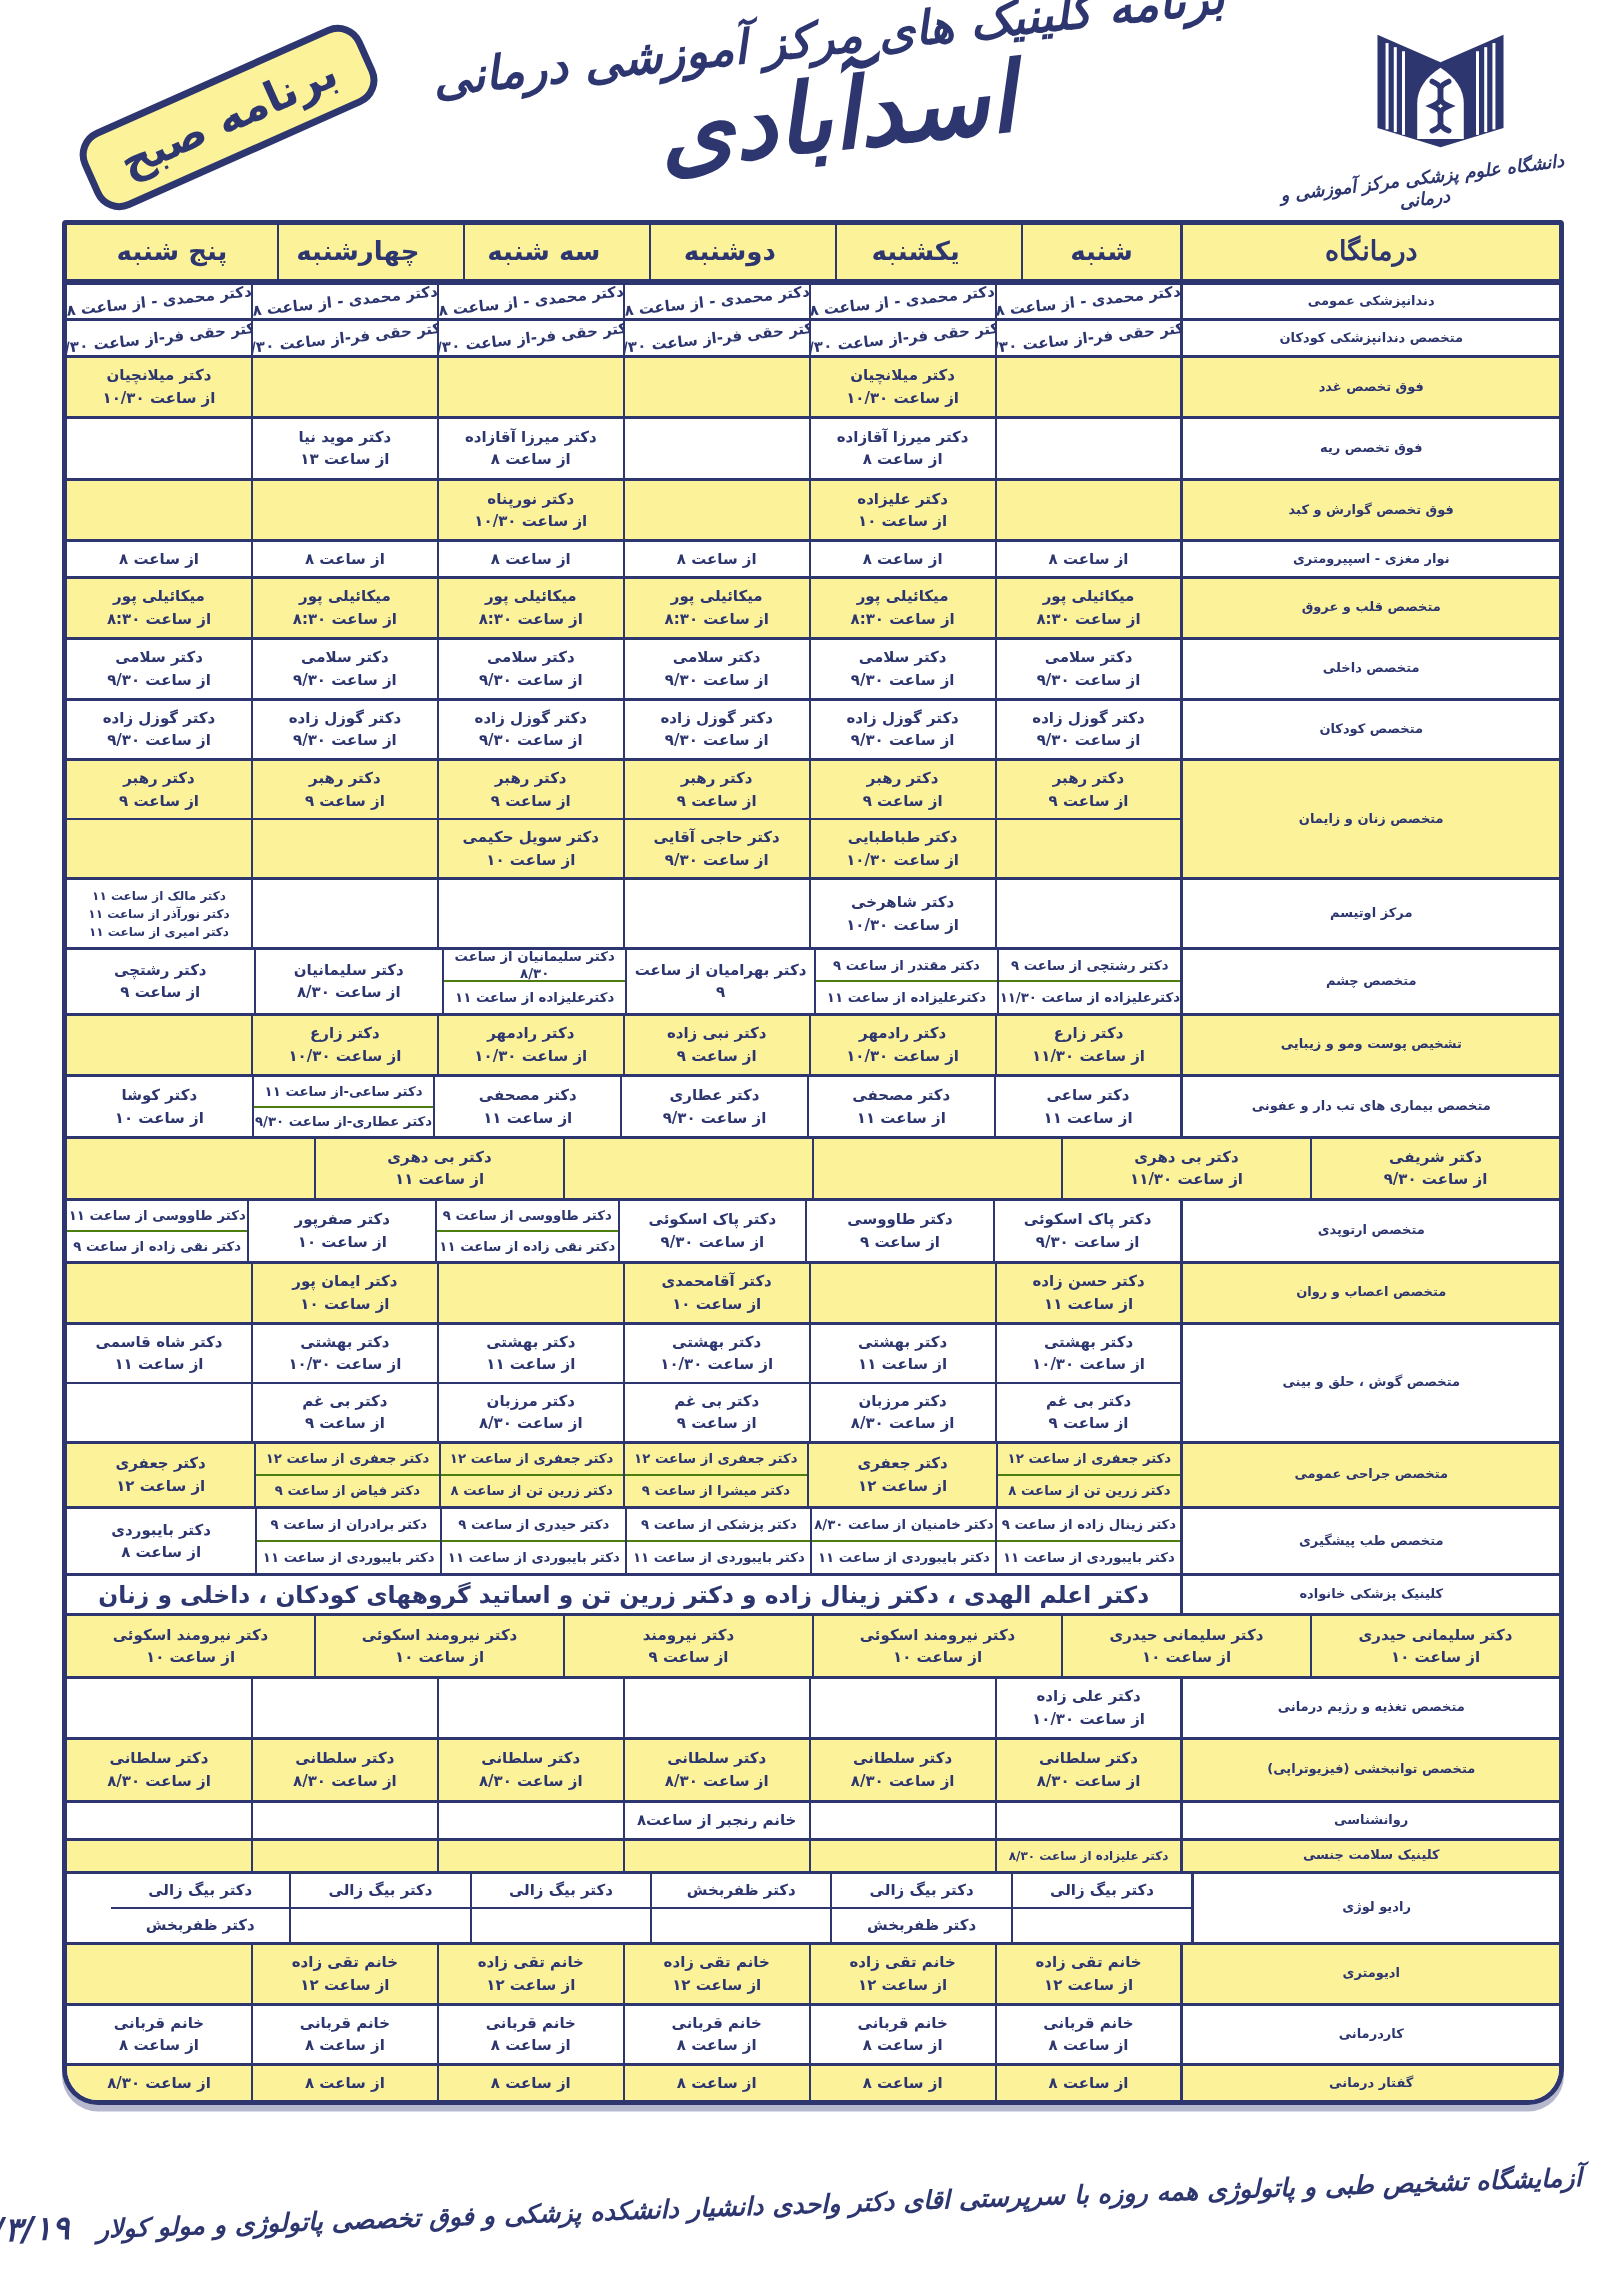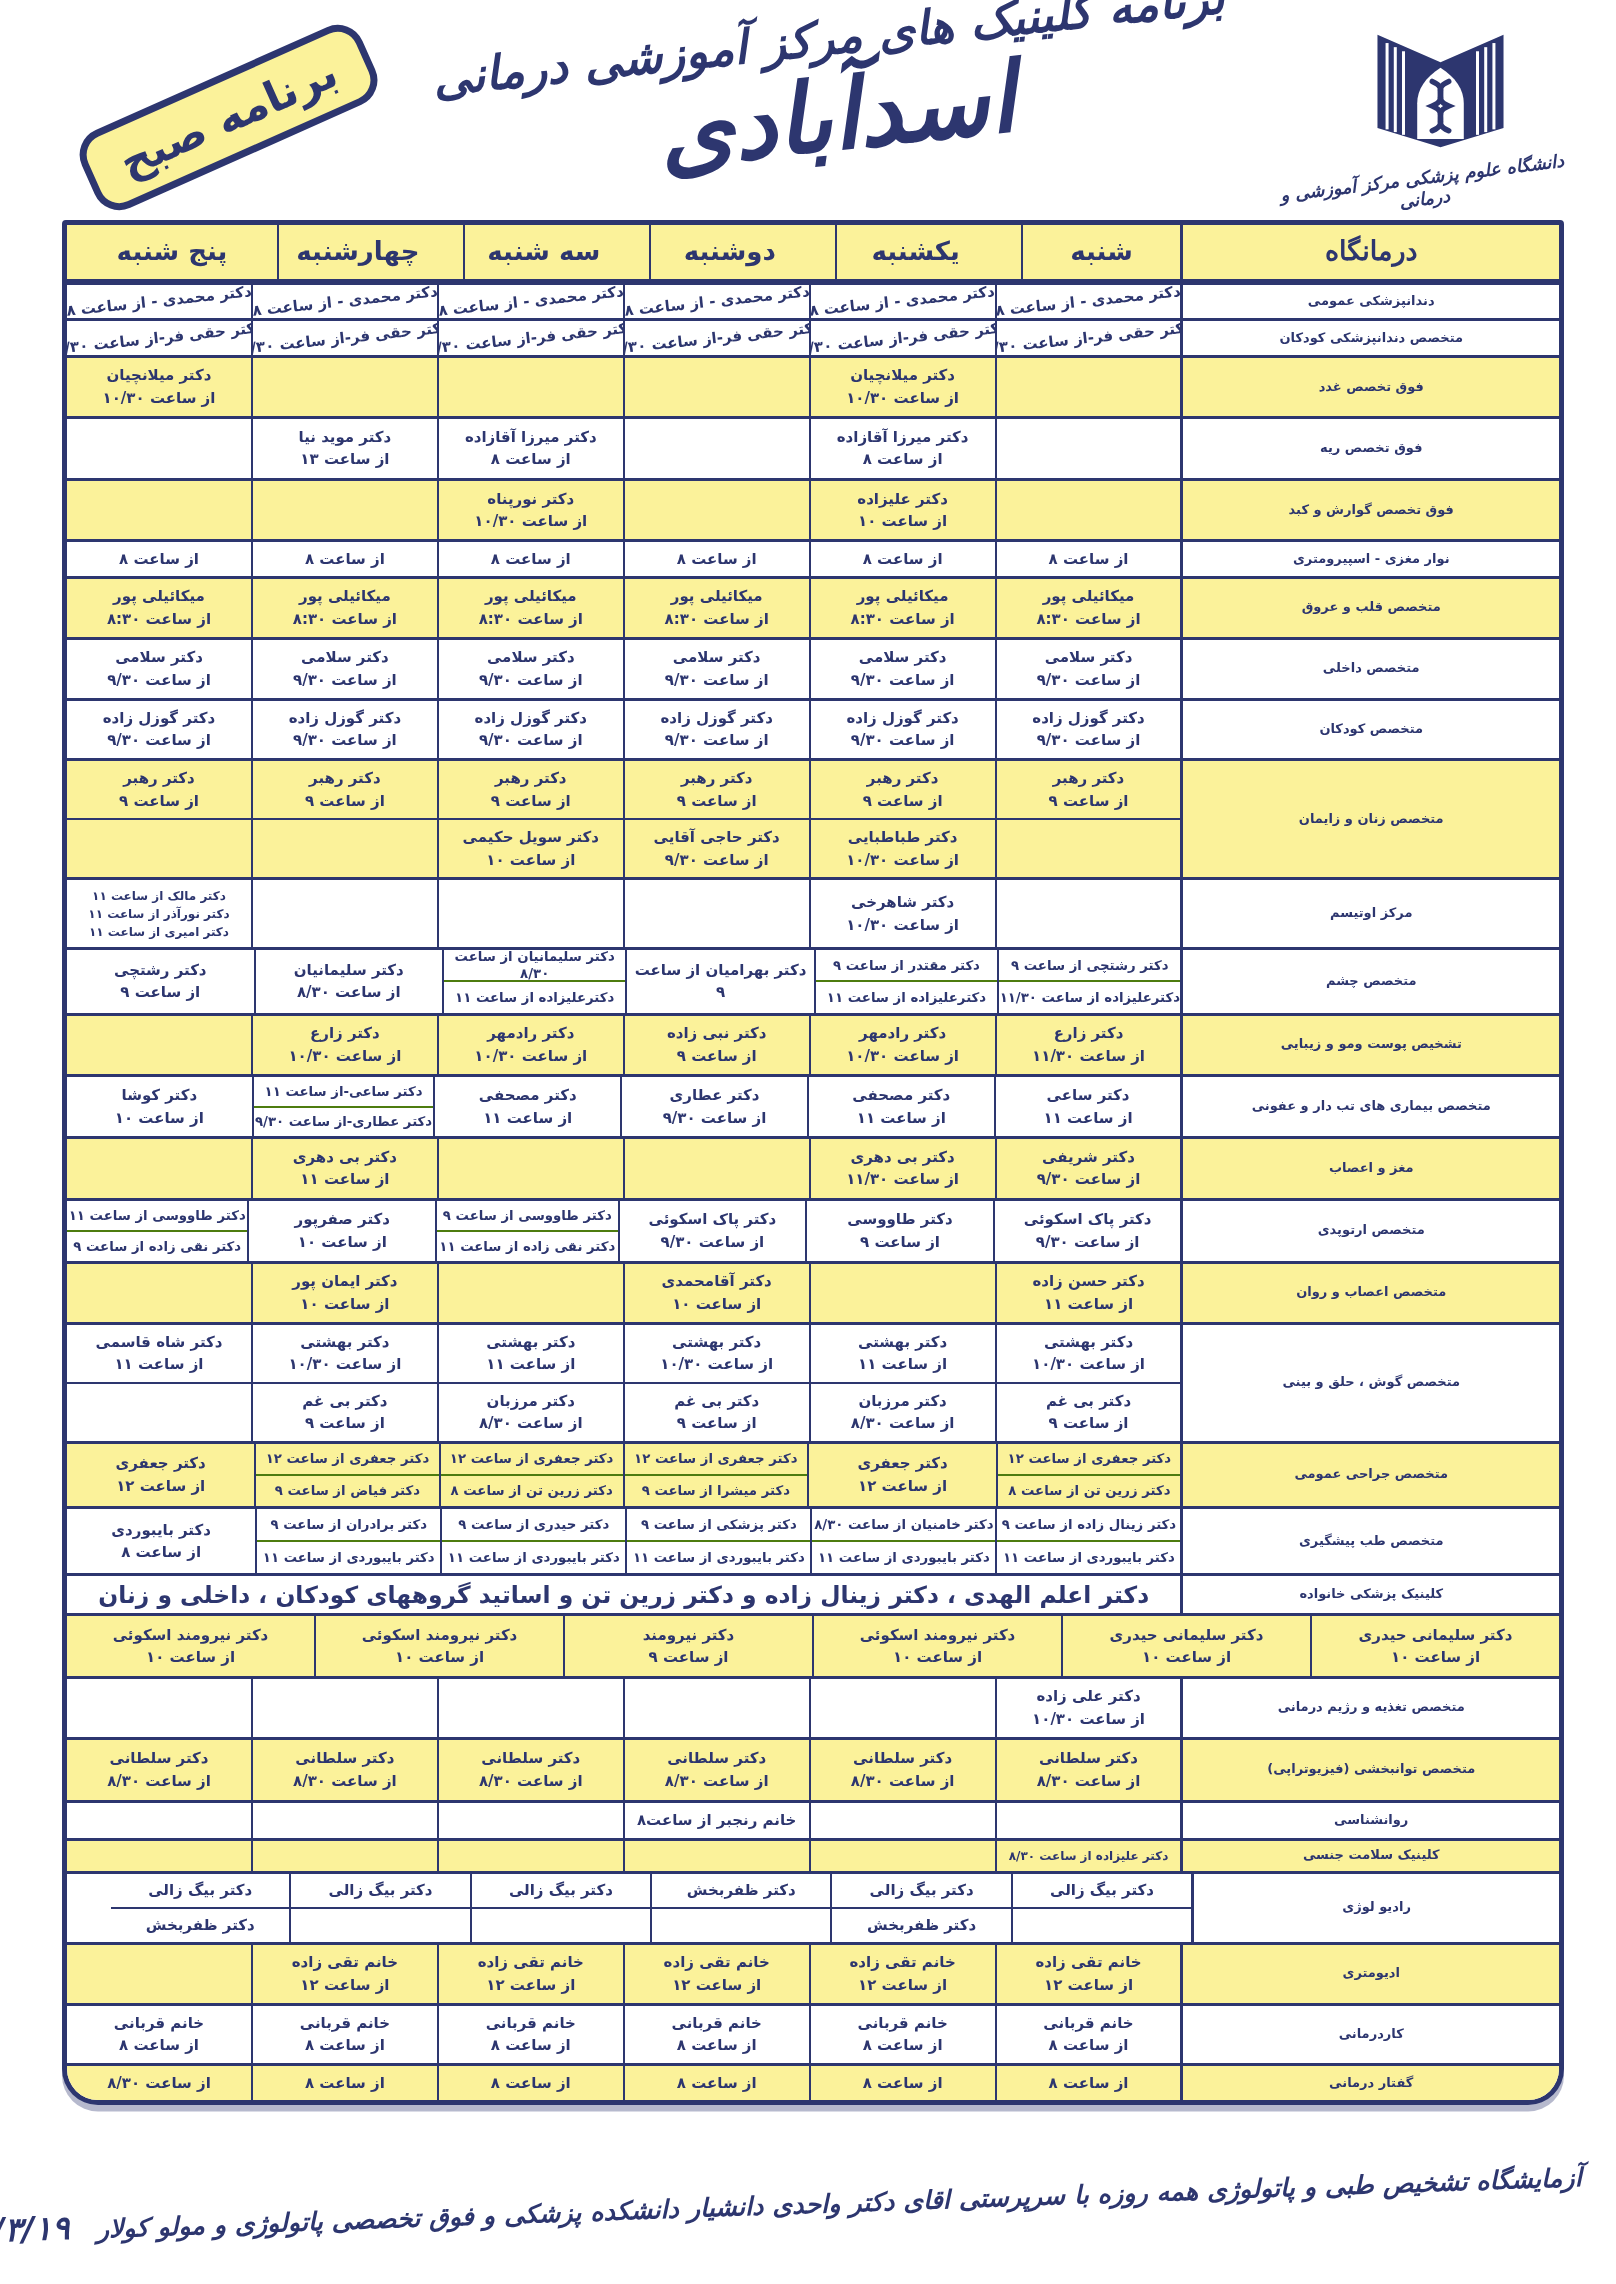--- a/index.html
+++ b/index.html
@@ -490,21 +490,20 @@
               </div>
             </div>
             <div class="cell">
               <div class="ln">دکتر کوشا</div>
               <div class="ln">از ساعت ۱۰</div>
             </div>
           </div>
         </div>
       </div>
       <div class="band yellow" style="flex-grow: 112;">
-        <div class="cat">مغز و اعصاب</div>
         <div class="days">
           <div class="subrow">
             <div class="cell">
               <div class="ln">دکتر شریفی</div>
               <div class="ln">از ساعت ۹/۳۰</div>
             </div>
             <div class="cell">
               <div class="ln">دکتر بی دهری</div>
               <div class="ln">از ساعت ۱۱/۳۰</div>
             </div>

